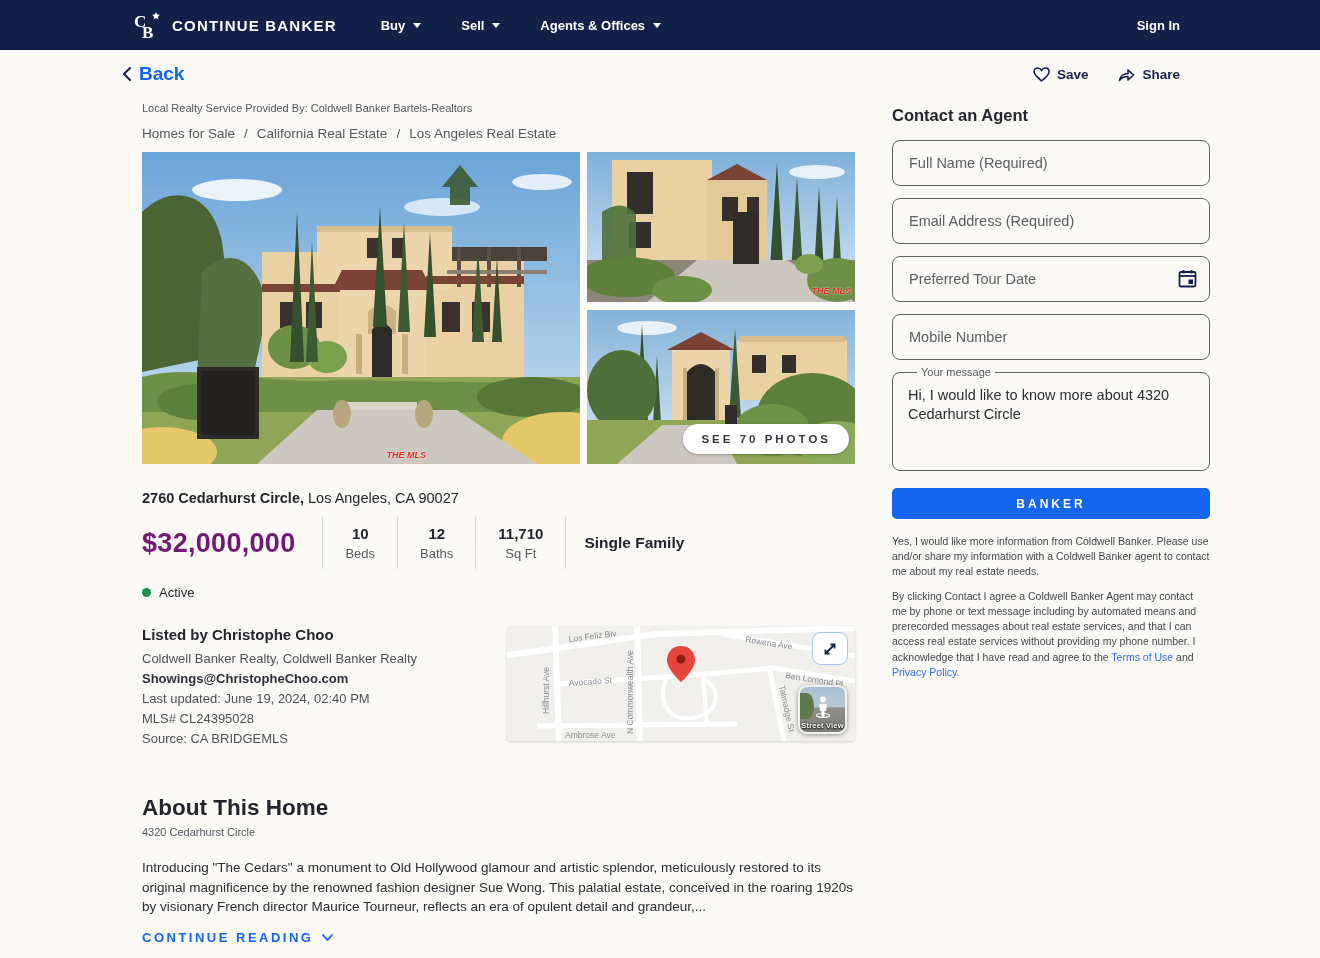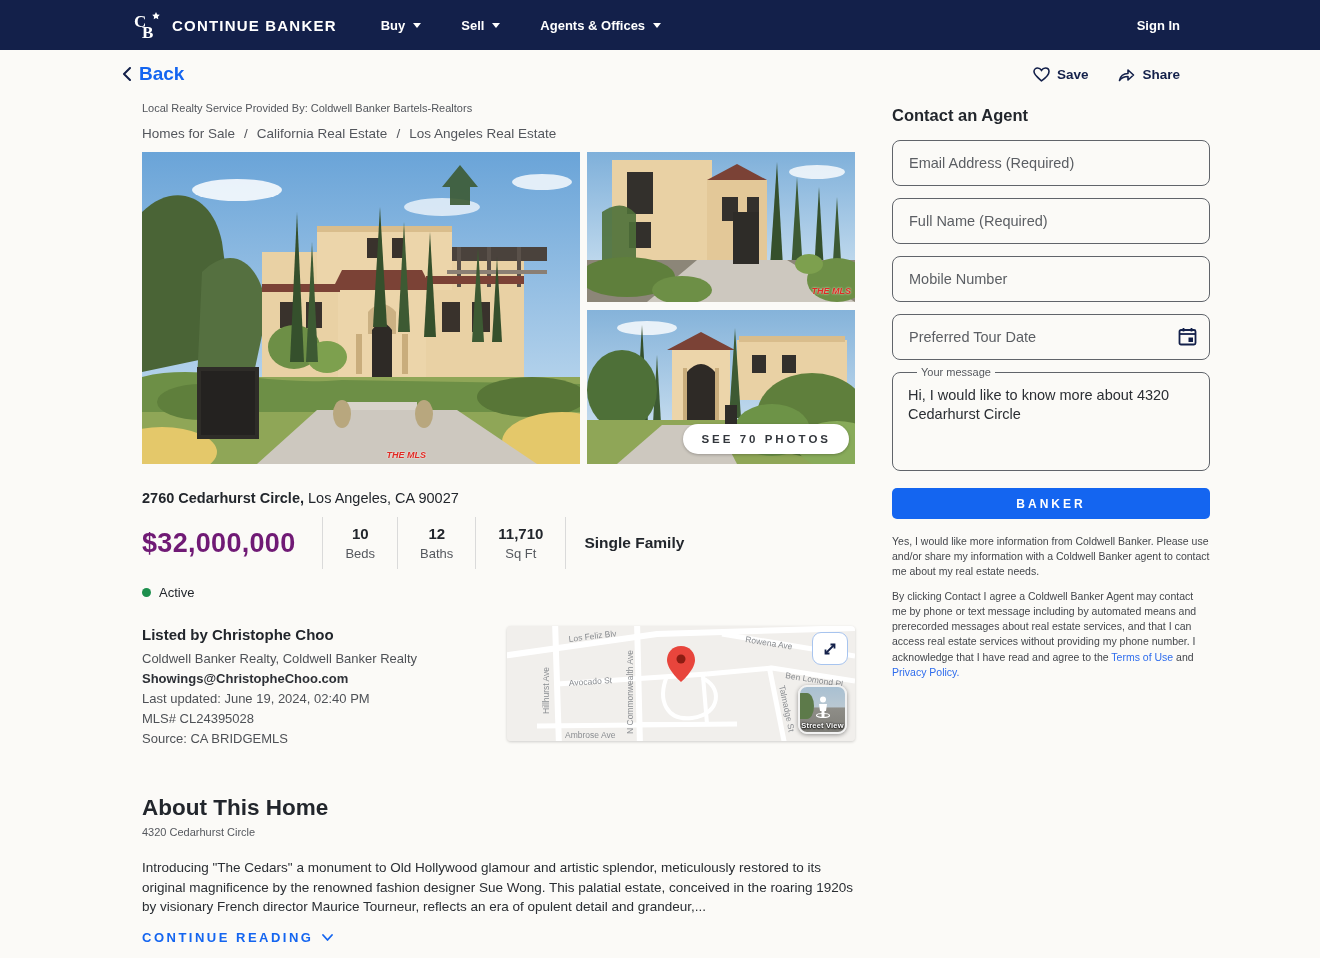--- a/index.html
+++ b/index.html
@@ -385,40 +385,40 @@
           </svg>
       </div>
     </section>
 
   </div>
 
   <aside class="right-col">
     <h2 class="contact-title">Contact an Agent</h2>
 
     <div class="field">
+      <input type="text" placeholder="Full Name (Required)" style="">
+    </div>
+    <div class="field">
       <input type="text" placeholder="Email Address (Required)" style="">
-    </div>
-    <div class="field">
-      <input type="text" placeholder="Full Name (Required)" style="">
-    </div>
-    <div class="field">
-      <input type="text" placeholder="Mobile Number" style="">
     </div>
     <div class="field">
       <input type="text" placeholder="Preferred Tour Date" style="">
       <span class="cal-icon">
         <svg width="19" height="19" viewBox="0 0 19 19">
           <rect x="1.5" y="3" width="16" height="14.5" rx="1.5" fill="none" stroke="#13204a" stroke-width="1.8"></rect>
           <line x1="1.5" y1="7" x2="17.5" y2="7" stroke="#13204a" stroke-width="1.8"></line>
           <line x1="5.5" y1="1" x2="5.5" y2="4.5" stroke="#13204a" stroke-width="1.8"></line>
           <line x1="13.5" y1="1" x2="13.5" y2="4.5" stroke="#13204a" stroke-width="1.8"></line>
           <rect x="10.5" y="10.5" width="4.5" height="4.5" fill="#13204a"></rect>
         </svg>
       </span>
     </div>
+    <div class="field">
+      <input type="text" placeholder="Mobile Number" style="">
+    </div>
 
     <div class="msg-box">
       <span class="msg-label">Your message</span>
       <textarea style="">Hi, I would like to know more about 4320 Cedarhurst Circle</textarea>
     </div>
 
     <button class="contact-btn">BANKER</button>
 
     <p class="fine-print">Yes, I would like more information from Coldwell Banker. Please use and/or share my information with a Coldwell Banker agent to contact me about my real estate needs.</p>
     <p class="fine-print"><span>By clicking Contact I agree a Coldwell Banker Agent may contact me by phone or text message including by automated means and prerecorded messages about real estate services, and that I can access real estate services without providing my phone number. I acknowledge that I have read and agree to the </span><span class="fine-link">Terms of Use</span><span> and </span><span class="fine-link">Privacy Policy.</span></p>

